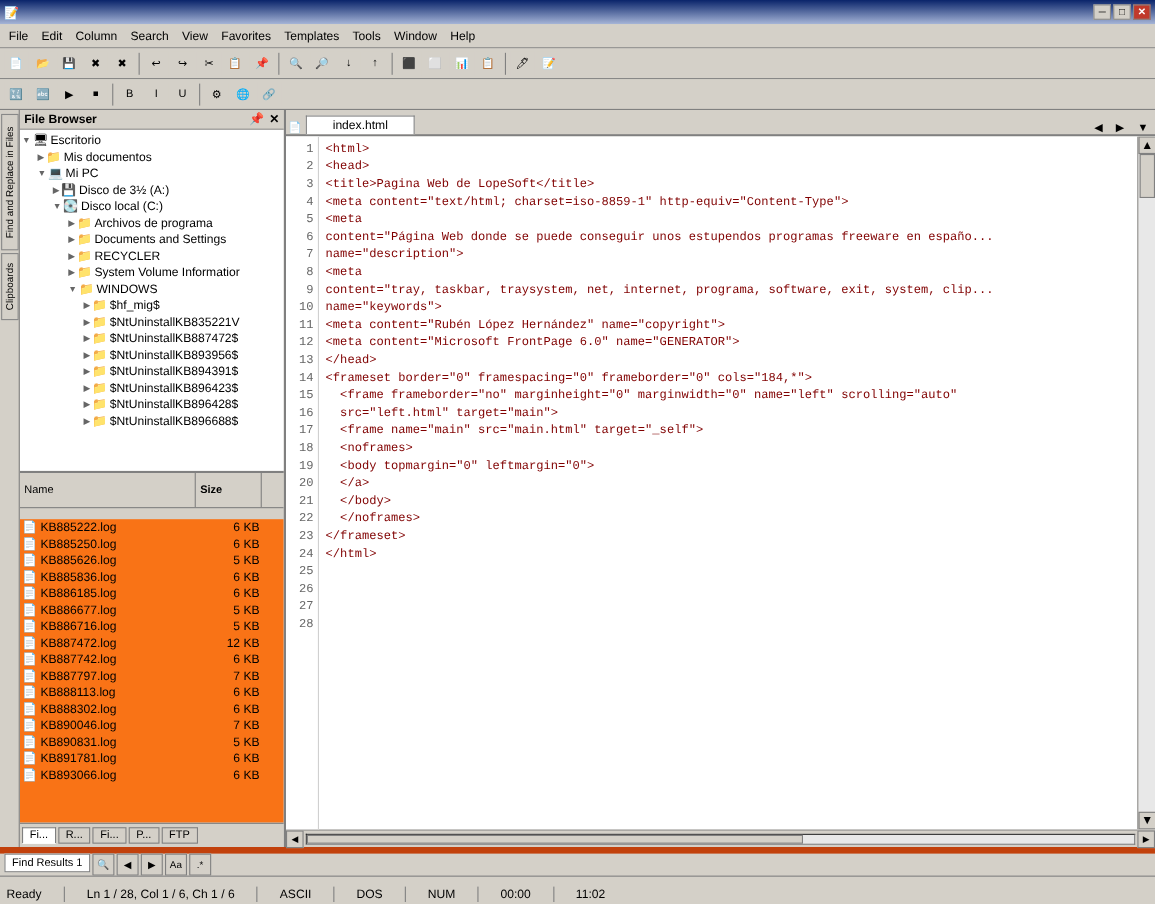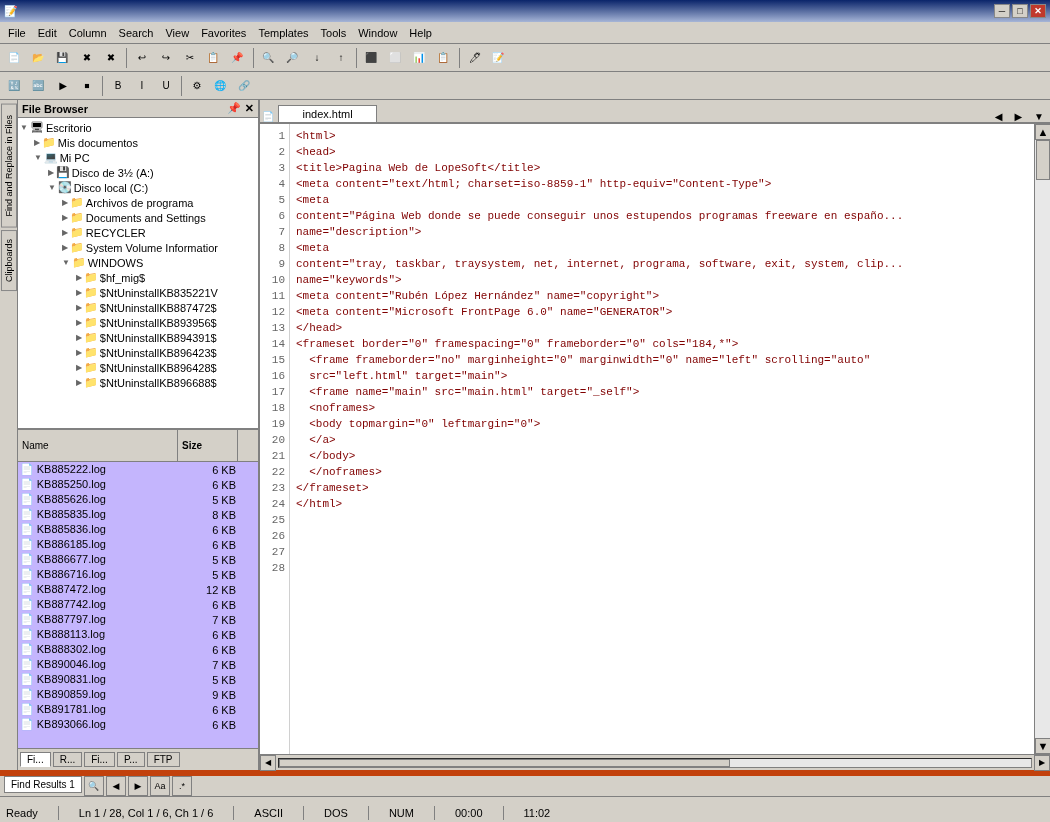--- a/index.html
+++ b/index.html
@@ -153,21 +153,22 @@
     }
     .col-header {
       padding: 10px 4px;
       font-size: 10px;
       border-right: 1px solid #808080;
       cursor: pointer;
     }
     #file-list-scroll {
       overflow-y: auto;
       flex: 1;
-      background: #c4b5fd;
+      background: #f97316;
+      margin-top: 10px;
     }
     .file-row {
       display: flex;
       align-items: center;
       padding: 1px 2px;
       font-size: 11px;
       cursor: pointer;
     }
     .file-name { width: 160px; overflow: hidden; text-overflow: ellipsis; white-space: nowrap; }
     .file-size { width: 60px; text-align: right; padding-right: 4px; }
@@ -523,24 +524,20 @@
             </div>
             <div class="file-row">
               <span class="file-name">📄 KB885250.log</span>
               <span class="file-size">6 KB</span>
             </div>
             <div class="file-row">
               <span class="file-name">📄 KB885626.log</span>
               <span class="file-size">5 KB</span>
             </div>
             <div class="file-row">
-              <span class="file-name">📄 KB885835.log</span>
-              <span class="file-size">8 KB</span>
-            </div>
-            <div class="file-row">
               <span class="file-name">📄 KB885836.log</span>
               <span class="file-size">6 KB</span>
             </div>
             <div class="file-row">
               <span class="file-name">📄 KB886185.log</span>
               <span class="file-size">6 KB</span>
             </div>
             <div class="file-row">
               <span class="file-name">📄 KB886677.log</span>
               <span class="file-size">5 KB</span>
@@ -569,24 +566,20 @@
               <span class="file-name">📄 KB888302.log</span>
               <span class="file-size">6 KB</span>
             </div>
             <div class="file-row">
               <span class="file-name">📄 KB890046.log</span>
               <span class="file-size">7 KB</span>
             </div>
             <div class="file-row">
               <span class="file-name">📄 KB890831.log</span>
               <span class="file-size">5 KB</span>
-            </div>
-            <div class="file-row">
-              <span class="file-name">📄 KB890859.log</span>
-              <span class="file-size">9 KB</span>
             </div>
             <div class="file-row">
               <span class="file-name">📄 KB891781.log</span>
               <span class="file-size">6 KB</span>
             </div>
             <div class="file-row">
               <span class="file-name">📄 KB893066.log</span>
               <span class="file-size">6 KB</span>
             </div>
           </div>

